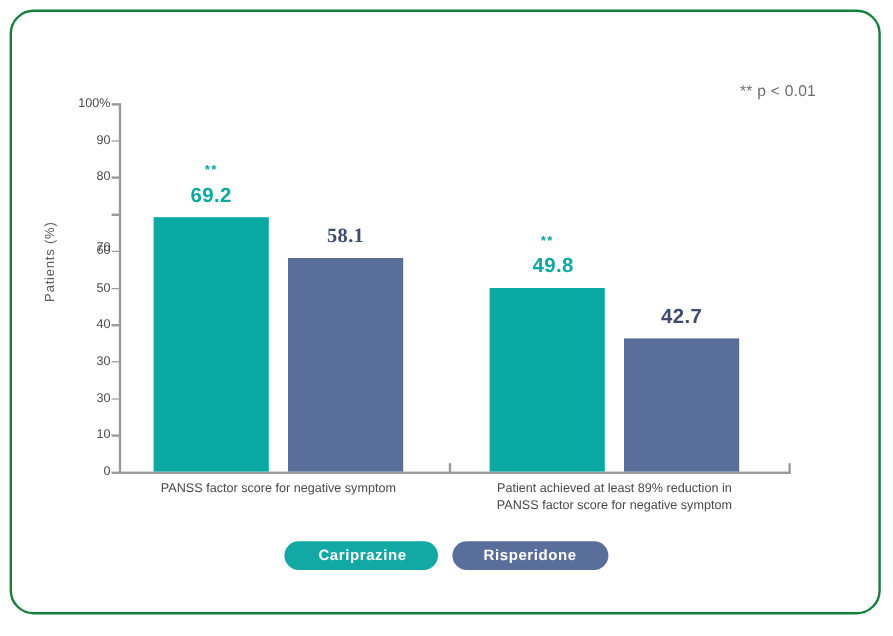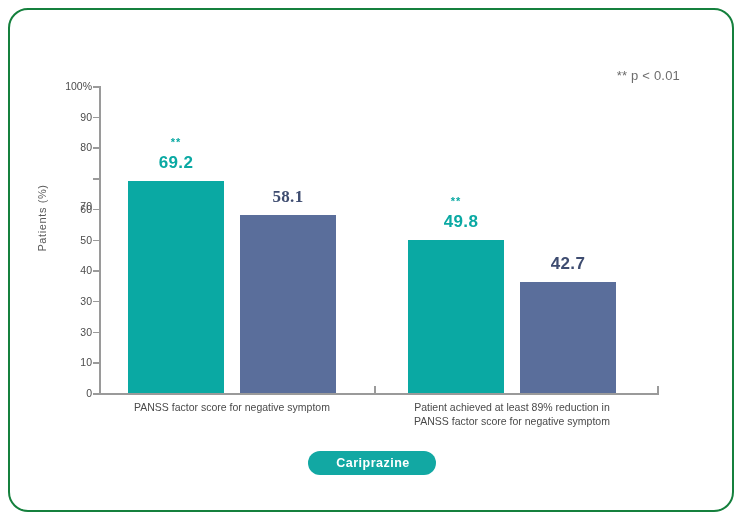--- a/index.html
+++ b/index.html
@@ -212,15 +212,16 @@
         <div>PANSS factor score for negative symptom</div>
       </div>
       <div class="cat-label" style="width: 260px; left: 382px;">
         <div>Patient achieved at least 89% reduction in</div>
         <div>PANSS factor score for negative symptom</div>
       </div>
     </div>
 
   <div class="legend">
     <div class="legend-pill teal">Cariprazine</div>
+    <div class="legend-pill slate">Risperidone</div>
   </div>
 
 </div>
 
 </body></html>

